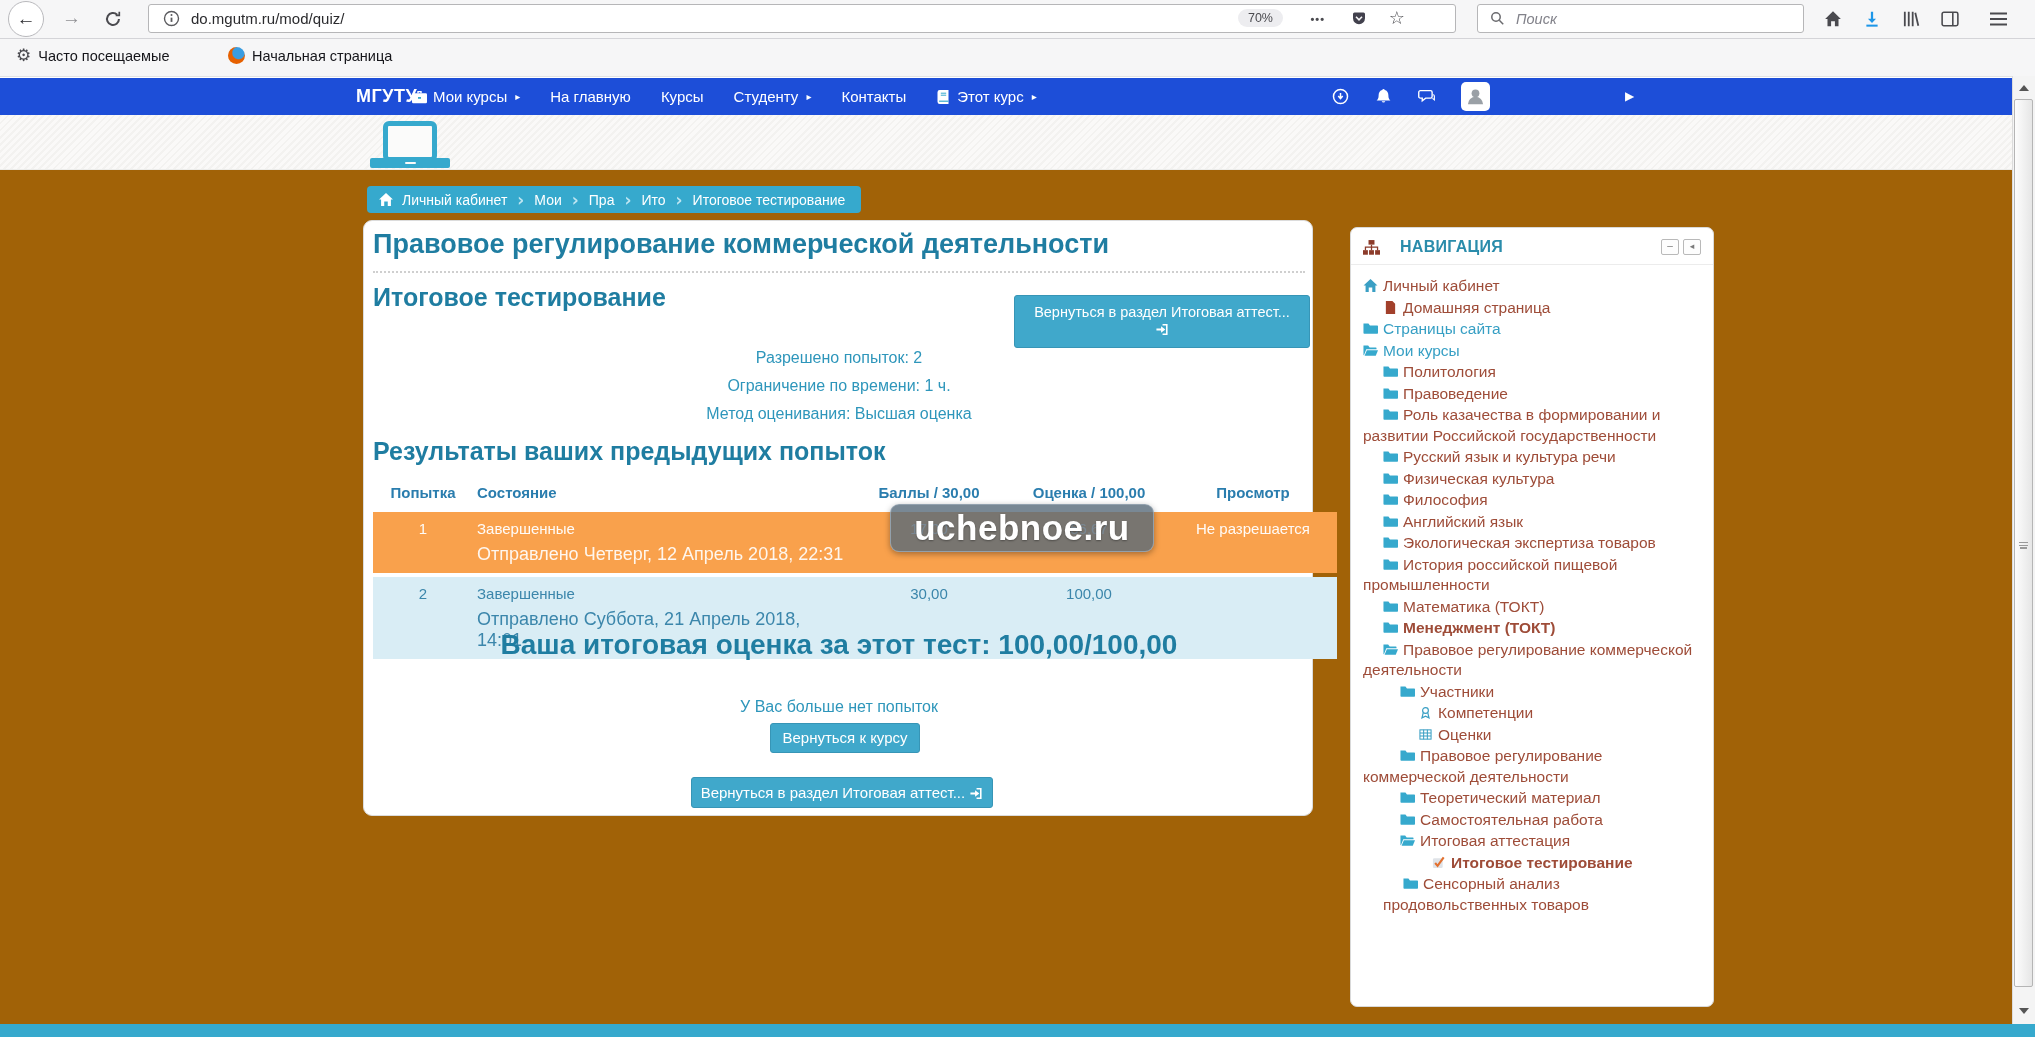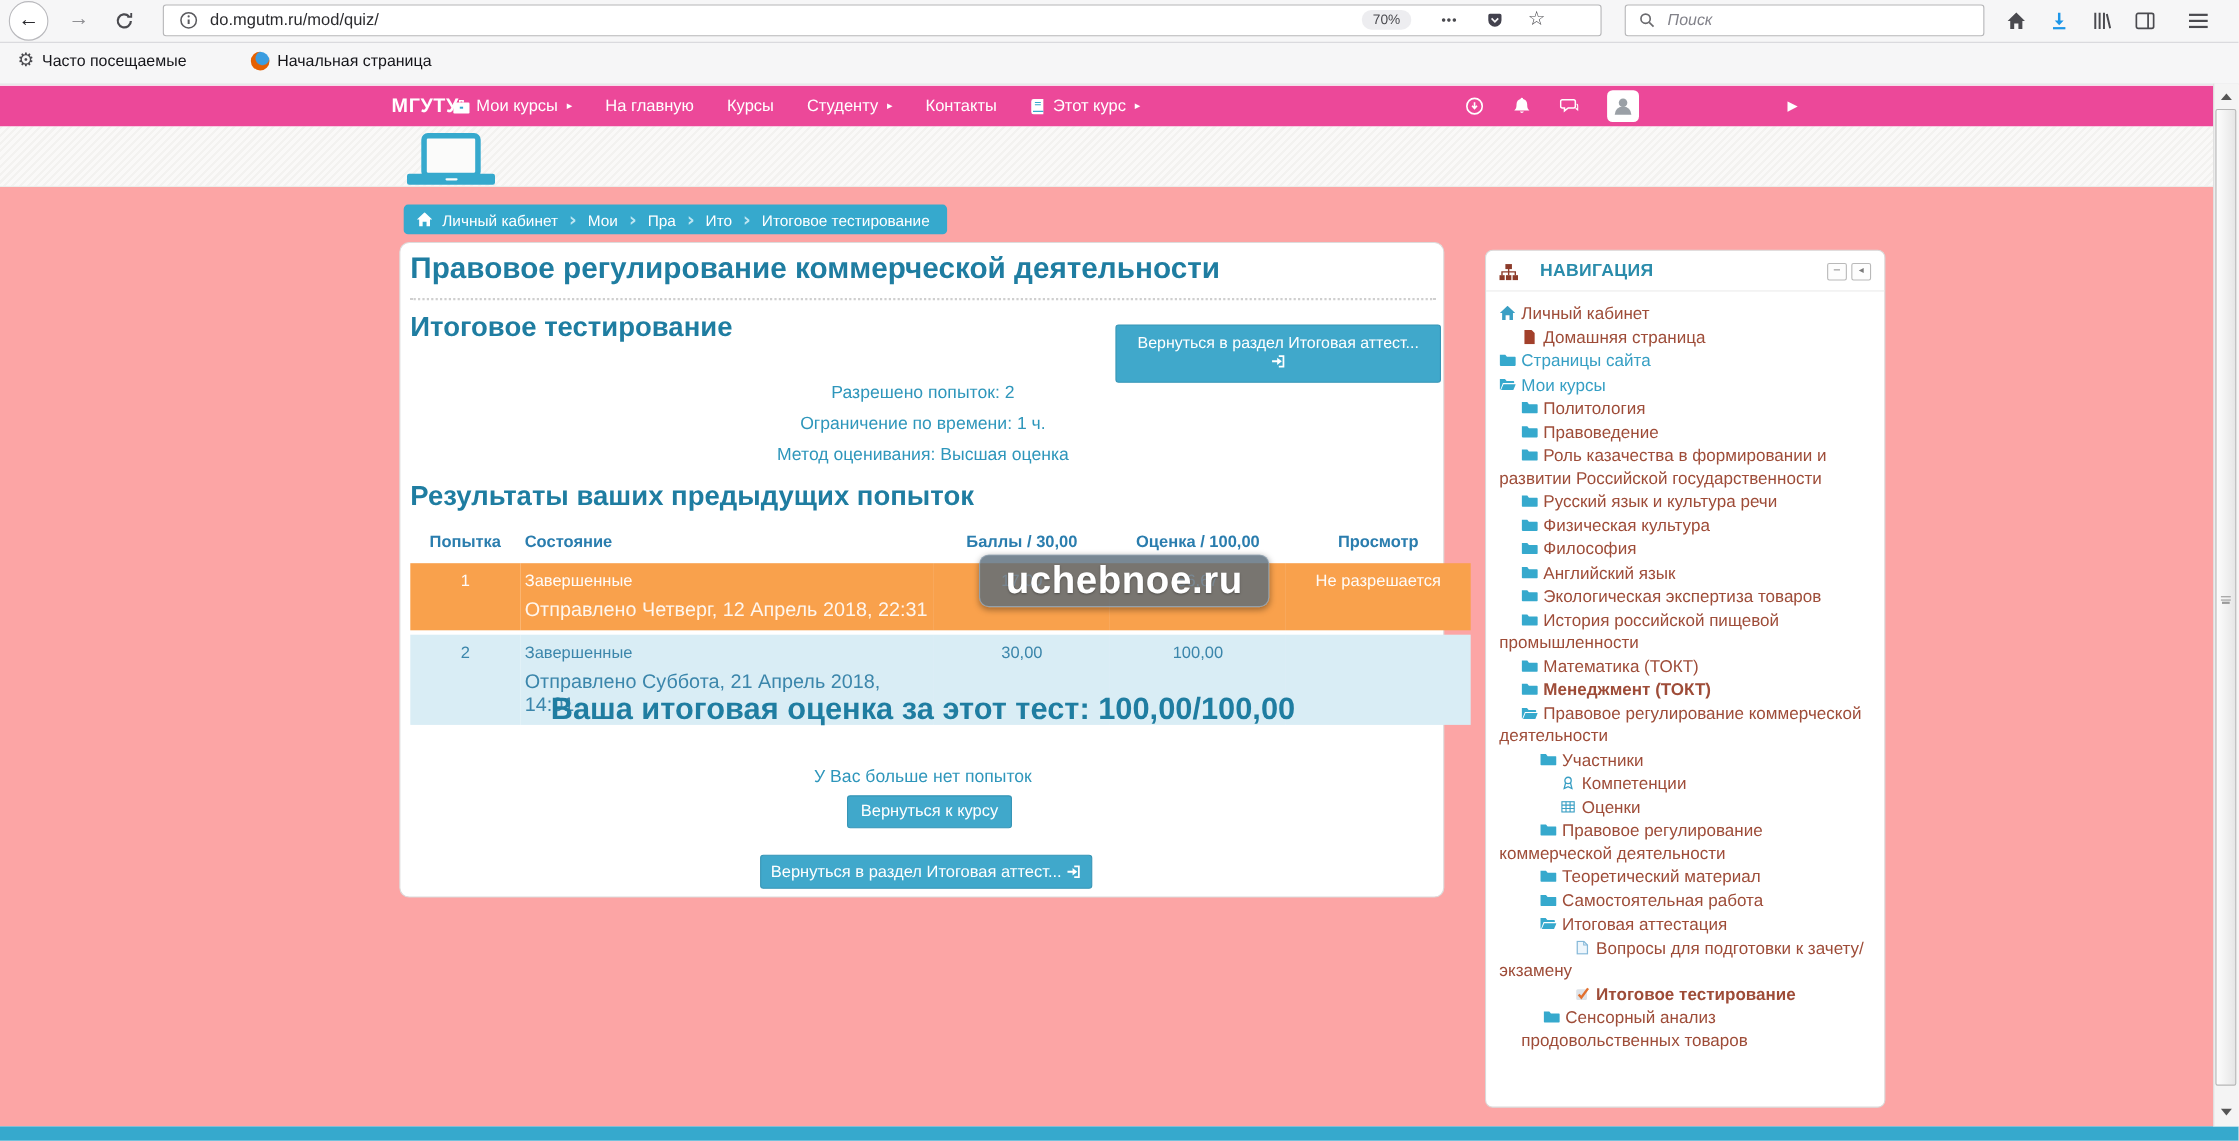--- a/index.html
+++ b/index.html
@@ -27,42 +27,42 @@
   .mag svg{width:100%;height:100%;}
   .search-ph{position:absolute;left:38px;top:6px;font-size:14.5px;color:#82828a;font-style:italic;}
   .hamburger{position:absolute;right:28px;top:18px;width:17px;height:2.2px;background:#4a4a4f;box-shadow:0 -5.5px 0 #4a4a4f,0 5.5px 0 #4a4a4f;}
 
   .bookmarks{position:absolute;left:0;top:39px;width:2035px;height:37px;background:#f6f6f7;border-bottom:1px solid #e2e2e4;}
   .bm-item{position:absolute;top:8px;display:flex;align-items:center;gap:7px;font-size:14.5px;color:#15151a;}
   .gear-glyph{font-family:"DejaVu Sans",sans-serif;font-size:17px;color:#4a4a4f;line-height:1;}
   .ff-logo{width:17px;height:17px;border-radius:50%;background:radial-gradient(circle at 62% 35%, #3b9de0 0 37%, #e66000 45% 72%, #ff9500 100%);}
 
   
-  .navbar{position:absolute;left:0;top:78px;width:2013px;height:37px;background:#ec4899;color:#fff;}
+  .navbar{position:absolute;left:0;top:78px;width:2013px;height:37px;background:#1d4ed8;color:#fff;}
   .brand{position:absolute;left:356px;top:8px;font-size:18px;font-weight:bold;letter-spacing:.5px;}
   .nav-items{position:absolute;left:412px;top:0;height:37px;display:flex;align-items:center;gap:30px;}
   .nav-item{display:flex;align-items:center;gap:6px;font-size:15px;white-space:nowrap;}
   .nav-item .nic{width:15px;height:14px;display:inline-block;}
   .nav-item .nic svg{width:100%;height:100%;}
   .caret{font-size:10px;margin-left:2px;font-family:"DejaVu Sans",sans-serif;}
   .nav-right{position:absolute;left:1332px;top:0;height:37px;display:flex;align-items:center;gap:26px;}
   .nav-right .nic{width:17px;height:17px;color:#fff;}
   .nav-right .nic svg{width:100%;height:100%;}
   .avatar-box{width:29px;height:29px;background:#fff;border-radius:5px;display:flex;align-items:center;justify-content:center;}
   .avatar-box svg{width:21px;height:21px;}
   .nav-caret-right{position:absolute;left:1625px;top:11px;color:#fff;font-size:12px;font-family:"DejaVu Sans",sans-serif;}
 
   
   .band{position:absolute;left:0;top:115px;width:2013px;height:54px;background:repeating-linear-gradient(135deg,#f3f2f0 0 2px,#faf9f8 2px 5px);border-bottom:1px solid #ececea;}
   .laptop-screen{position:absolute;left:383px;top:6px;width:44px;height:31px;border:5px solid #36a9cd;border-radius:6px;background:#fbfbfa;}
   .laptop-base{position:absolute;left:370px;top:43px;width:80px;height:10px;background:#36a9cd;border-radius:2px;}
   .laptop-notch{position:absolute;left:35px;top:3.5px;width:11px;height:2.5px;background:#fbfbfa;border-radius:1px;}
 
   
-  .page{position:absolute;left:0;top:170px;width:2013px;height:854px;background:#fca5a5;}
+  .page{position:absolute;left:0;top:170px;width:2013px;height:854px;background:#a16207;}
   .breadcrumb{position:absolute;left:367px;top:16px;height:27px;background:#36a9cd;border-radius:4px;display:inline-flex;align-items:center;padding:0 16px 0 12px;color:#fff;font-size:14px;gap:9px;}
   .bc-home{width:14px;height:13px;display:inline-block;}
   .bc-home svg{width:100%;height:100%;}
   .bc-sep{color:#bfe6f2;font-size:17px;font-weight:bold;margin:0 1px;font-family:"DejaVu Sans",sans-serif;}
 
   .main-card{position:absolute;left:363px;top:50px;width:950px;height:596px;background:#fff;border:1px solid #dcdcdc;border-radius:9px;box-sizing:border-box;}
   .course-title{position:absolute;left:9px;top:8px;width:932px;font-size:27px;font-weight:bold;color:#1f7da1;}
   .dotted{position:absolute;left:9px;top:50px;width:932px;border-top:2px dotted #cfcfcf;}
   .quiz-title{position:absolute;left:9px;top:62px;font-size:25px;font-weight:bold;color:#1f7da1;}
   .btn{background:#40a8cb;border:1px solid #3795b6;color:#fff;border-radius:3px;box-sizing:border-box;cursor:pointer;}
@@ -444,24 +444,20 @@
           <li class="sb-item" style="text-indent: 37px;"><span class="tic" style="color: rgb(54, 169, 205);"><svg viewBox="0 0 16 13" fill="currentColor">
                 <path d="M.5 1.2h5.3l1.6 2h7.8a.8.8 0 0 1 .8.8v7.2a.8.8 0 0 1-.8.8H1.3a.8.8 0 0 1-.8-.8z"></path>
               </svg></span><span>Теоретический материал</span></li>
           <li class="sb-item" style="text-indent: 37px;"><span class="tic" style="color: rgb(54, 169, 205);"><svg viewBox="0 0 16 13" fill="currentColor">
                 <path d="M.5 1.2h5.3l1.6 2h7.8a.8.8 0 0 1 .8.8v7.2a.8.8 0 0 1-.8.8H1.3a.8.8 0 0 1-.8-.8z"></path>
               </svg></span><span>Самостоятельная работа</span></li>
           <li class="sb-item" style="text-indent: 37px;"><span class="tic" style="color: rgb(54, 169, 205);"><svg viewBox="0 0 16 13" fill="currentColor">
                 <path d="M.5 1.2h5l1.6 2h6.6a.7.7 0 0 1 .7.7v1.3H3.5L1 11.6l-.5-.4z"></path>
                 <path d="M4.1 6.2H16l-2.4 5.8H1.7z"></path>
               </svg></span><span>Итоговая аттестация</span></li>
-          <li class="sb-item" style="text-indent: 68px;"><span class="tic"><svg viewBox="0 0 12 14" fill="#eef6fc" stroke="#85b8d8">
-                <path d="M1 .8h6.4L11 4.4v8.8H1z" stroke-width="1.2"></path>
-                <path d="M7.3.9v3.4H11" stroke-width="1" fill="none"></path>
-              </svg></span><span>Вопросы для подготовки к зачету/экзамену</span></li>
           <li class="sb-item bold" style="text-indent: 68px;"><span class="tic"><svg viewBox="0 0 14 14">
                 <rect x="1" y="2.5" width="10.5" height="10.5" rx="1.5" fill="#dfe3e8"></rect>
                 <path d="M3.4 7.6 6 10.6 12.6 1.6" stroke="#e2702f" stroke-width="2.3" fill="none"></path>
               </svg></span><span>Итоговое тестирование</span></li>
           <li class="sb-item" style="text-indent: 20px; margin-left: 20px;"><span class="tic" style="color: rgb(54, 169, 205);"><svg viewBox="0 0 16 13" fill="currentColor">
                 <path d="M.5 1.2h5.3l1.6 2h7.8a.8.8 0 0 1 .8.8v7.2a.8.8 0 0 1-.8.8H1.3a.8.8 0 0 1-.8-.8z"></path>
               </svg></span><span>Сенсорный анализ продовольственных товаров</span></li>
         </ul>
     </div>
   </div>

